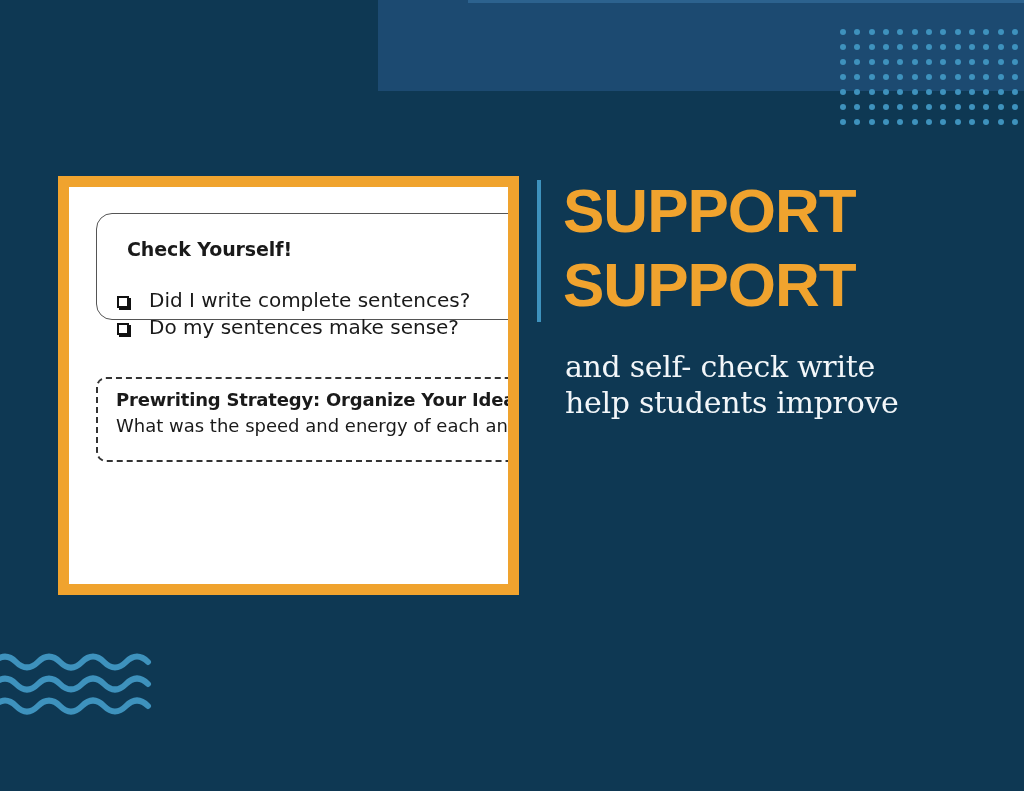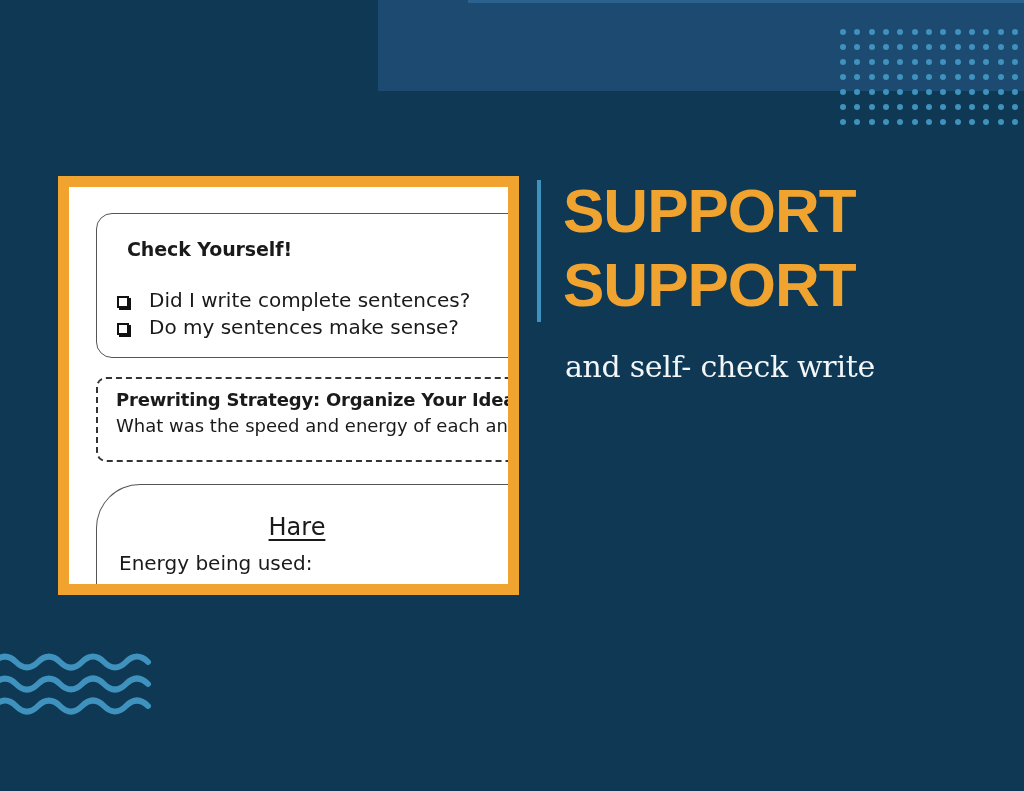--- a/index.html
+++ b/index.html
@@ -97,21 +97,21 @@
   .ws-card {
     position: absolute;
     background: #fff;
     border: 1.5px solid #555;
   }
 
   .ws-card-check {
     left: 27px;
     top: 26px;
     width: 560px;
-    height: 145px;
+    height: 107px;
     border-radius: 16px;
   }
   .ws-check-title {
     position: absolute;
     left: 30px;
     top: 24px;
     font-size: 19px;
     font-weight: bold;
     letter-spacing: -0.1px;
   }
@@ -351,31 +351,28 @@
             <span>Do my sentences make sense?</span>
           </li>
         </ul>
       </div>
 
       <div class="ws-card ws-card-prewriting">
         <div class="ws-prewriting-title">Prewriting Strategy: Organize Your Ideas</div>
         <div class="ws-prewriting-prompt">What was the speed and energy of each animal?</div>
       </div>
 
-      <div class="ws-card ws-card-hare">
-        <div class="ws-hare-title">Hare</div>
-        <div class="ws-hare-sub">Energy being used:</div>
-      </div>
 
     </div>
   </div>
 </div>
 
 <div class="accent-bar"></div>
 
 <h1 class="title" id="slide-title">
     <span class="line">SUPPORT</span>
     <span class="line">SUPPORT</span>
   </h1>
 
 <div class="subtitle" id="slide-subtitle">
     <span class="line">and self- check write</span>
+    <span class="line">help students improve</span>
   </div>
 
 </body></html>

